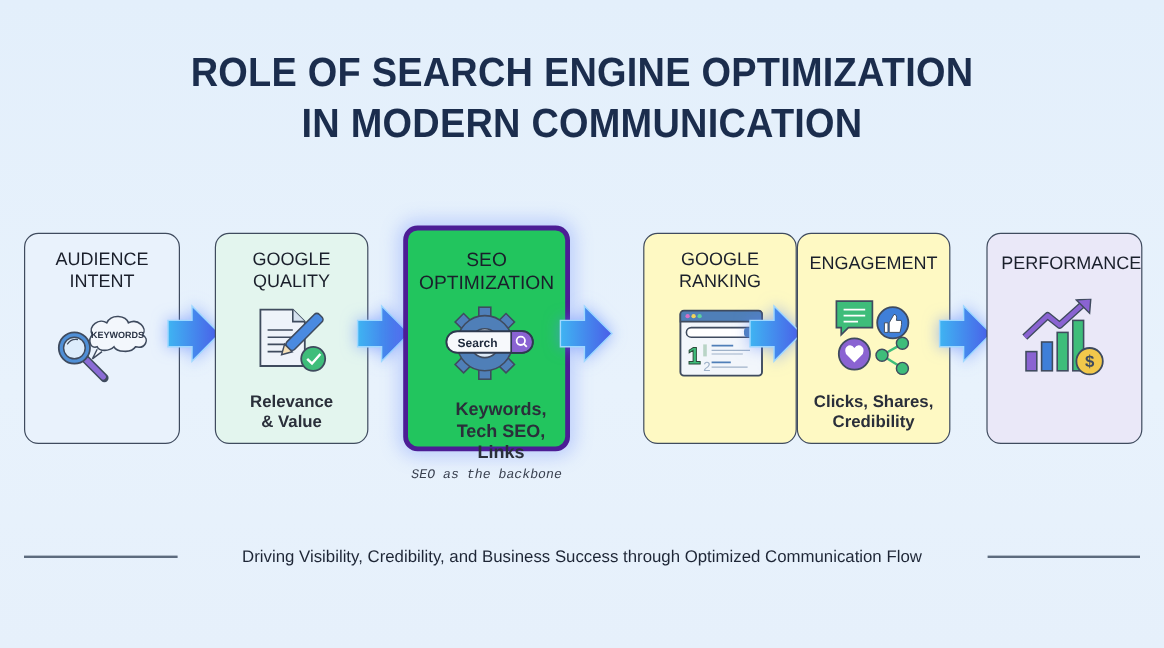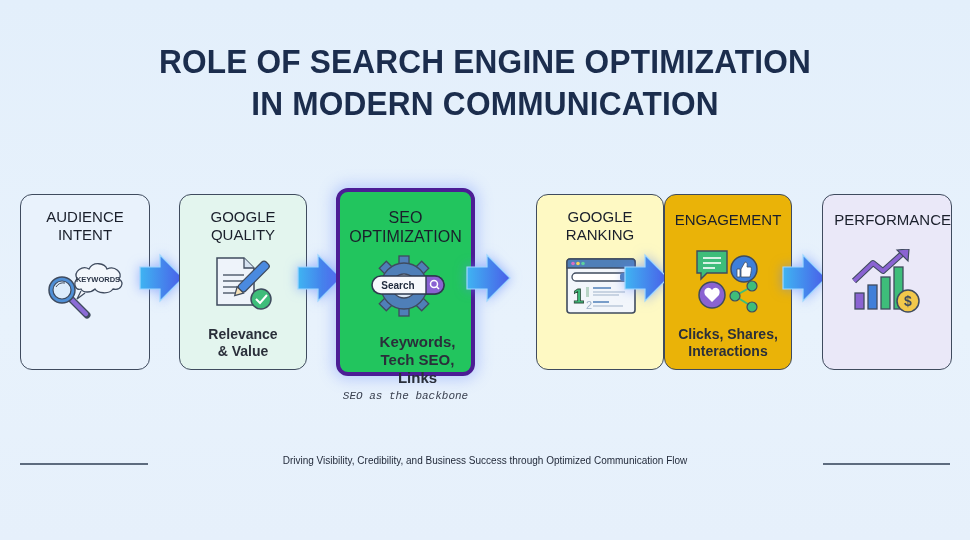--- a/index.html
+++ b/index.html
@@ -31,36 +31,36 @@
     font-size: 14px; line-height: 17px; color: #2a2f3a; white-space: pre-line; font-weight: bold;
   }
   .card svg { position: absolute; }
   #c1 { left: 20px; width: 130px; background: #e9f2fc; }
   #c2 { left: 179px; width: 128px; background: #e3f5ee; }
   #c3 { left: 336px; width: 139px; top: 188px; height: 188px;
         background: #22c55e; border: 4px solid #4c1d95;
         box-shadow: 0 0 14px 4px rgba(110,140,255,0.35); }
   #c3 .head { top: 16px; font-size: 16px; line-height: 19px; }
   #c4 { left: 536px; width: 128px; background: #fef9c3; }
-  #c5 { left: 664px; width: 128px; background: #eab308; }
+  #c5 { left: 664px; width: 128px; background: #fef9c3; }
   #c6 { left: 822px; width: 130px; background: #eae8f8; text-align: right; }
   .arrow {
     position: absolute; top: 252px; width: 50px; height: 52px;
     filter: drop-shadow(0 0 6px rgba(90,130,255,0.55));
   }
   .caption {
     position: absolute; left: 336px; width: 139px; top: 390px;
     text-align: center; font-style: italic; font-size: 11px; color: #3a4150; font-family: Liberation Mono, monospace;
   }
   .footer-line {
     position: absolute; top: 463px; height: 1.5px; background: #5d6b7e;
   }
   .footer-text {
     position: absolute; left: 0; width: 970px; top: 455px;
-    text-align: center; font-size: 10px; color: #1e2636;
+    text-align: center; font-size: 14px; color: #1e2636;
   }
   .footer-text span { background: transparent; }
 </style>
 </head>
 <body>
 
 <div class="title">
   <div>ROLE OF SEARCH ENGINE OPTIMIZATION</div>
   <div>IN MODERN COMMUNICATION</div>
 </div>
@@ -188,21 +188,21 @@
     <path d="M42 20 H45 V28 H42 Z M46 20 L50 13 Q53 13 52 18 H56 Q57 20 55 28 H46 Z" fill="#fff" stroke="#3f4b5e" stroke-width="0.8"></path>
     <circle cx="17" cy="46" r="13" fill="#8a63d2" stroke="#3f4b5e" stroke-width="1.5"></circle>
     <path d="M17 53 L10 46 Q8 41 12 39 Q15 38 17 41 Q19 38 22 39 Q26 41 24 46 Z" fill="#fff"></path>
     <line x1="40" y1="47" x2="56" y2="38" stroke="#3ebd7a" stroke-width="2"></line>
     <line x1="40" y1="47" x2="56" y2="57" stroke="#3ebd7a" stroke-width="2"></line>
     <circle cx="40" cy="47" r="5" fill="#3ebd7a" stroke="#3f4b5e" stroke-width="1.2"></circle>
     <circle cx="57" cy="37" r="5" fill="#3ebd7a" stroke="#3f4b5e" stroke-width="1.2"></circle>
     <circle cx="57" cy="58" r="5" fill="#3ebd7a" stroke="#3f4b5e" stroke-width="1.2"></circle>
   </svg>
   <div class="sub" style="top:131px">Clicks, Shares,
-Interactions</div>
+Credibility</div>
 </div>
 
 <svg class="arrow" style="left:779px" viewBox="0 0 50 52">
   <path d="M4 15 H24 V3 L47 26 L24 49 V37 H4 Z" fill="url(#arrowGrad)" stroke="#9fd8ff" stroke-width="1.2"></path>
 </svg>
 
 <div class="card" id="c6">
   <div class="head" style="top:16px">PERFORMANCE</div>
   <svg style="left:28px;top:54px" width="76" height="66" viewBox="0 0 76 66">
     <rect x="4" y="44" width="9" height="16" fill="#8a63d2" stroke="#3f4b5e" stroke-width="1.3"></rect>

